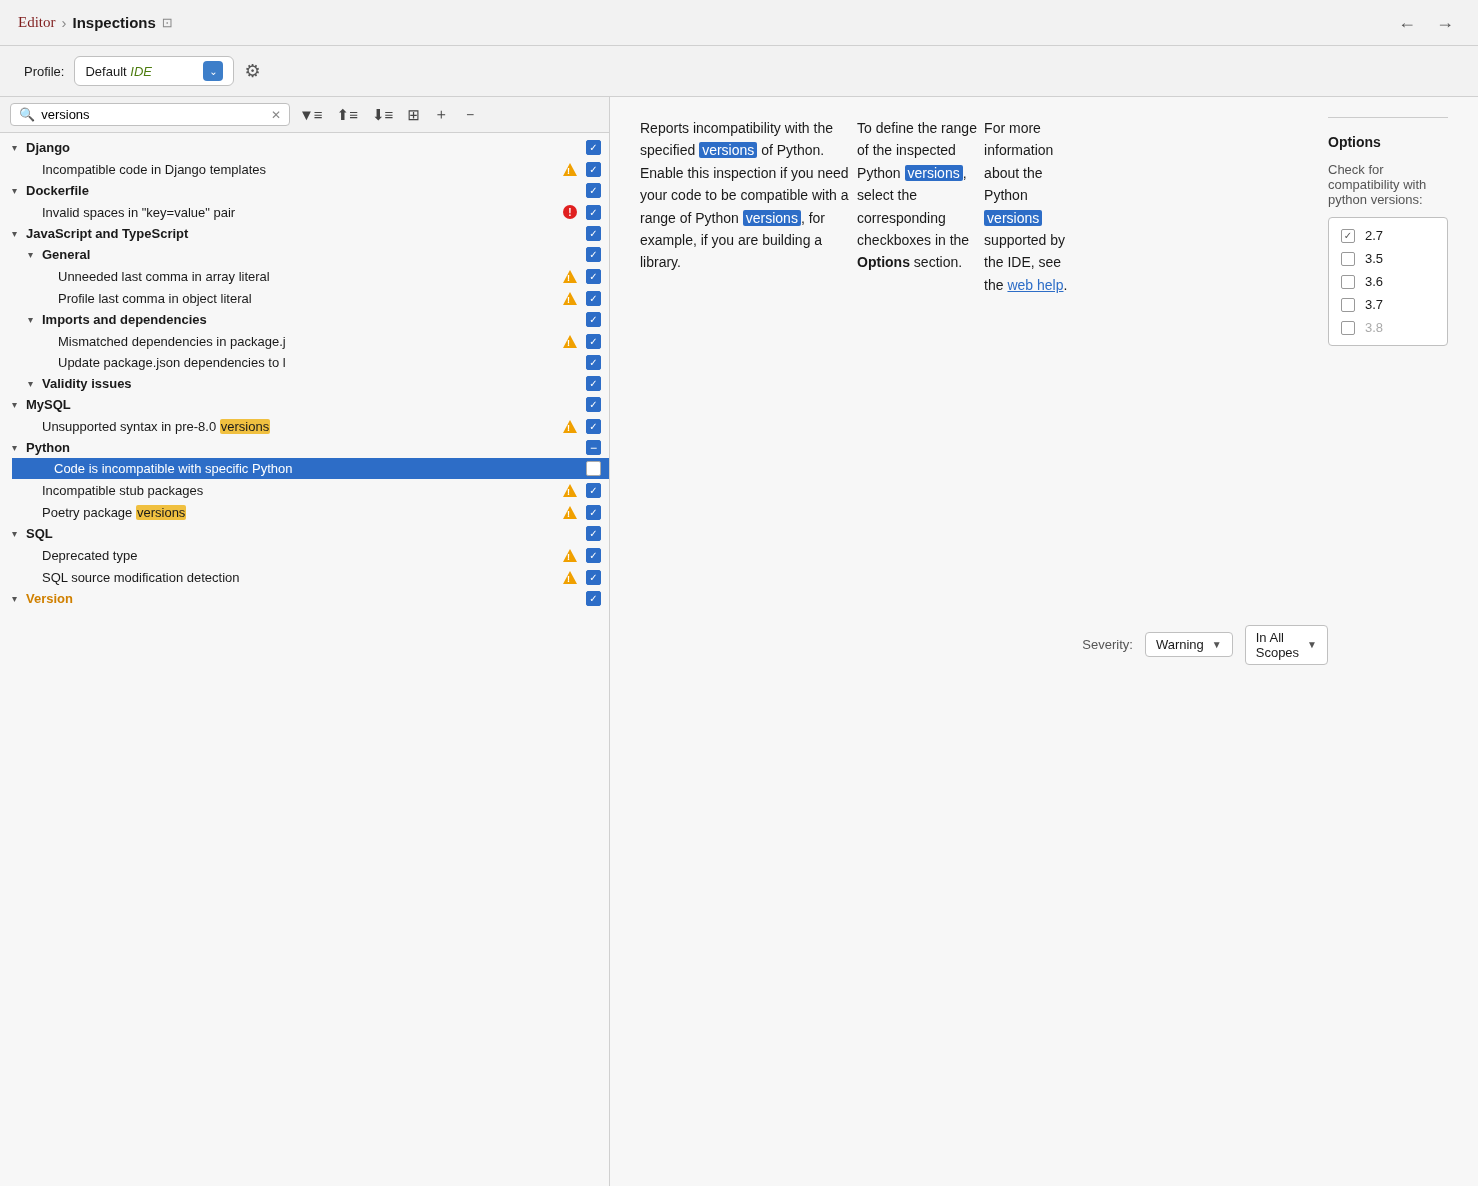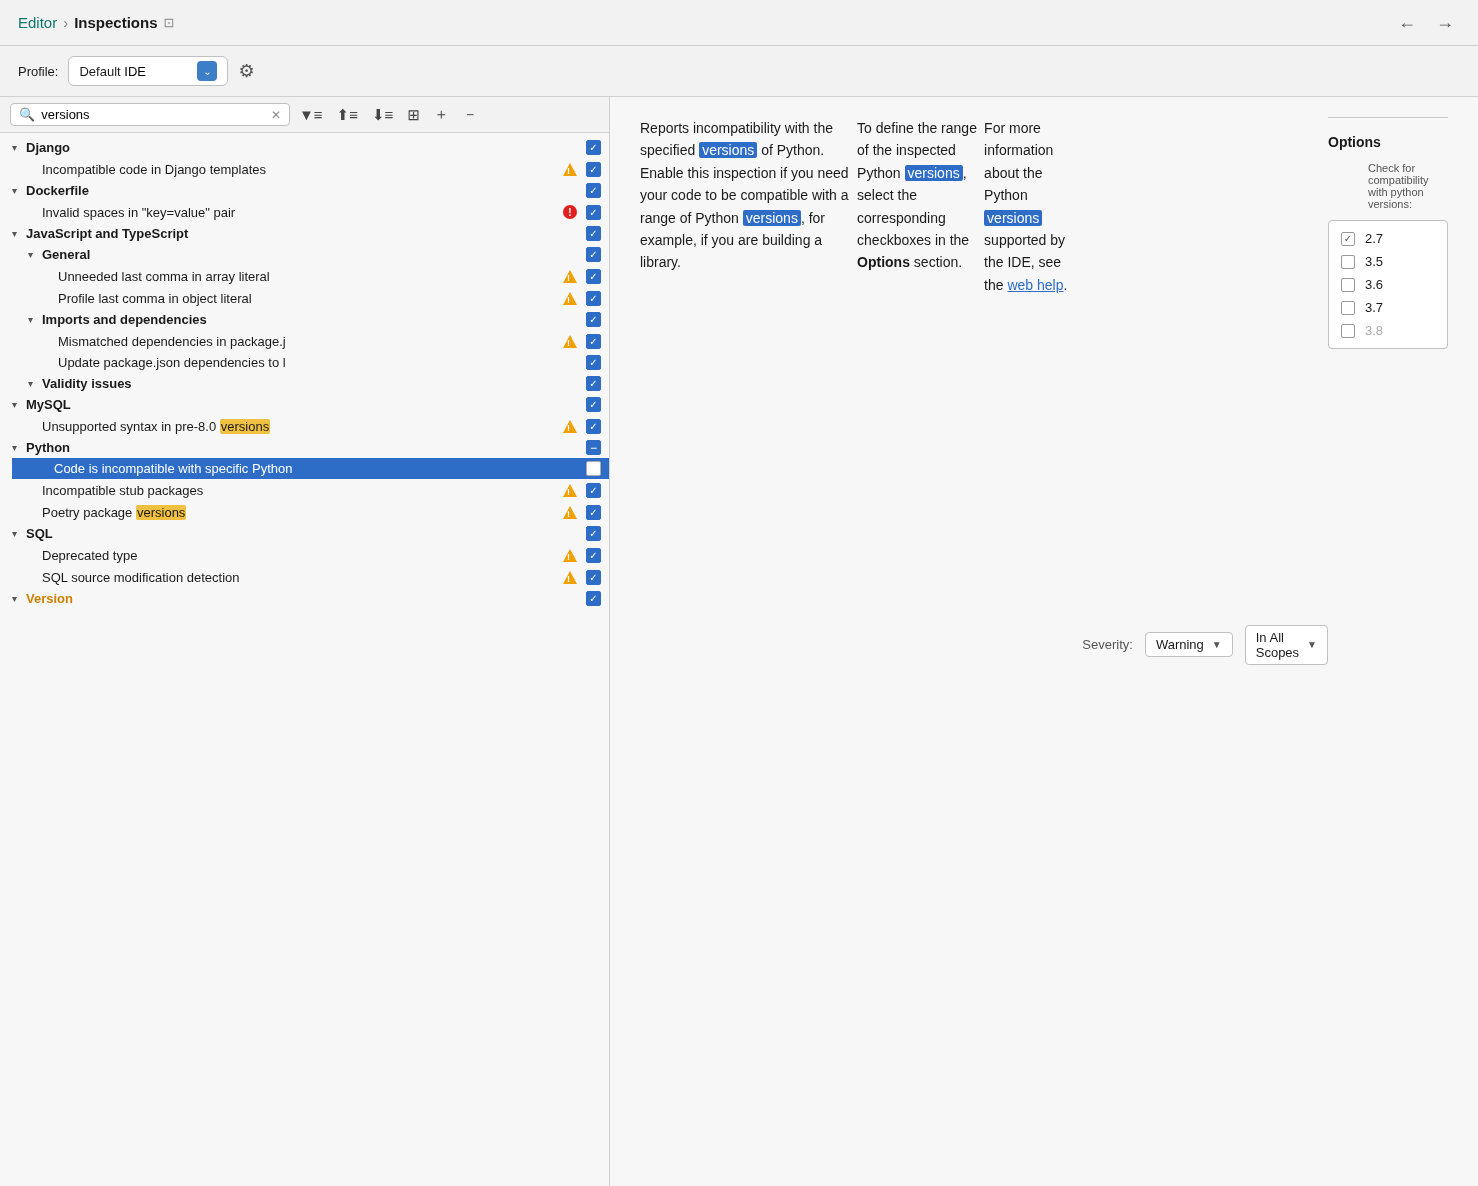--- a/index.html
+++ b/index.html
@@ -30,22 +30,23 @@
       border-bottom: 1px solid #d0d0d0;
     }
     .breadcrumb {
       display: flex;
       align-items: center;
       gap: 6px;
       font-size: 15px;
       font-weight: 400;
     }
     .breadcrumb-editor {
-      color: #0f766e;
+      color: #7f1d1d;
       font-size: 15px;
+      font-family: Liberation Serif, serif;
     }
     .breadcrumb-separator {
       color: #888;
       font-size: 15px;
     }
     .breadcrumb-current {
       color: #1a1a1a;
       font-size: 15px;
       font-weight: 600;
     }
@@ -66,21 +67,21 @@
       color: #555;
       padding: 2px 6px;
     }
     .nav-arrow:disabled { color: #bbb; cursor: default; }
 
     
     .profile-row {
       display: flex;
       align-items: center;
       gap: 10px;
-      padding: 10px 18px;
+      padding: 10px 24px;
       background: #f2f2f2;
       border-bottom: 1px solid #d0d0d0;
     }
     .profile-label {
       font-size: 13px;
       color: #1a1a1a;
     }
     .profile-select {
       display: flex;
       align-items: center;
@@ -90,21 +91,22 @@
       padding: 4px 10px;
       gap: 8px;
       min-width: 160px;
       cursor: pointer;
     }
     .profile-select-text {
       flex: 1;
       font-size: 13px;
     }
     .profile-select-text .ide-text {
-      color: #000000;
+      color: #4d7c0f;
+      font-style: italic;
     }
     .profile-dropdown-btn {
       background: #3d7ec9;
       border-radius: 4px;
       color: white;
       width: 20px;
       height: 20px;
       display: flex;
       align-items: center;
       justify-content: center;
@@ -354,24 +356,23 @@
     .options-section {
       border-top: 1px solid #ccc;
       padding-top: 16px;
     }
     .options-title {
       font-size: 14px;
       font-weight: 600;
       margin-bottom: 12px;
     }
     .options-subtitle {
-      font-size: 11px;
+      font-size: 13px;
       color: #555;
       margin-bottom: 10px;
-      margin-left: 40px;
     }
     .versions-list {
       border: 1px solid #c0c0c0;
       border-radius: 4px;
       background: white;
       padding: 6px 0;
       display: inline-flex;
       flex-direction: column;
       min-width: 120px;
     }

